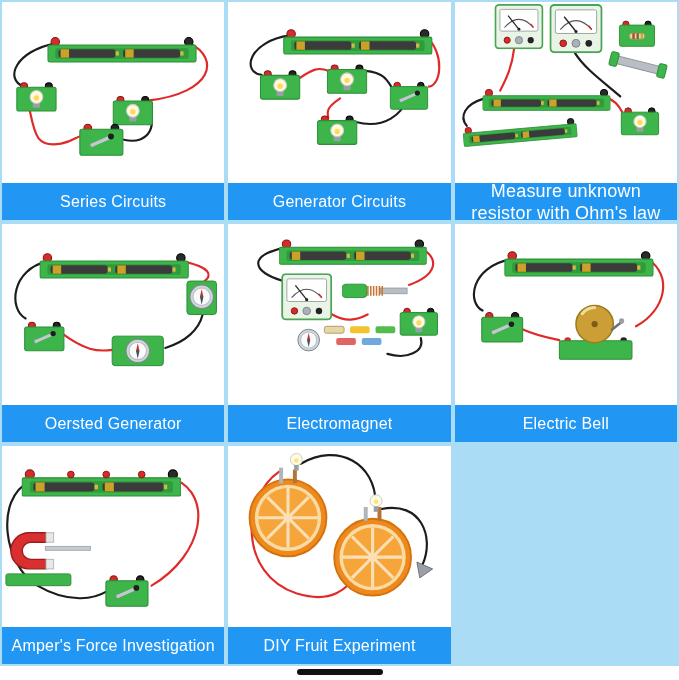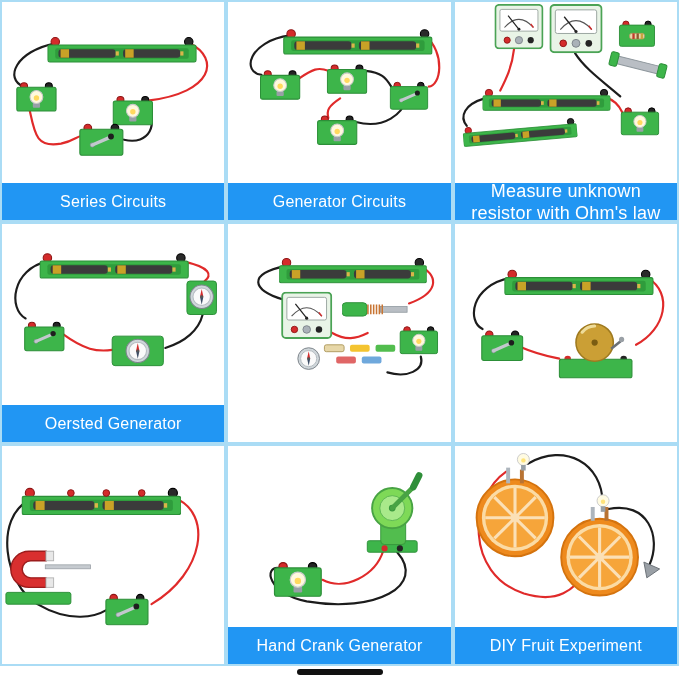--- a/index.html
+++ b/index.html
@@ -246,65 +246,61 @@
           <use href="#sym-emag" x="116" y="56" width="68" height="24"></use>
           <rect x="98" y="104" width="20" height="7" rx="2" fill="#e7d7a8" stroke="#b09c62"></rect>
           <rect x="124" y="104" width="20" height="7" rx="2" fill="#f4c430"></rect>
           <rect x="150" y="104" width="20" height="7" rx="2" fill="#52bd4e"></rect>
           <rect x="110" y="116" width="20" height="7" rx="2" fill="#e06666"></rect>
           <rect x="136" y="116" width="20" height="7" rx="2" fill="#6fa8dc"></rect>
           <use href="#sym-compass" x="70" y="106" width="24" height="24"></use>
           <use href="#sym-bulb-board" x="174" y="82" width="40" height="32"></use>
         </svg>
       </div>
+      <div class="banner">
+        <span>Electromagnet</span>
+      </div>
     </div>
 
     <div class="cell">
       <div class="art">
         <svg viewBox="0 0 226 184" preserveAspectRatio="xMidYMid meet">
           <path class="wire wk" d="M56,36 C16,44 12,80 28,88"></path>
           <path class="wire wr" d="M196,36 C222,52 214,88 184,104"></path>
           <path class="wire wr" d="M66,106 C84,114 96,116 106,118"></path>
           <use href="#sym-battery" x="50" y="26" width="152" height="28"></use>
           <use href="#sym-bell" x="104" y="74" width="78" height="66"></use>
           <use href="#sym-switch-board" x="26" y="86" width="44" height="35"></use>
         </svg>
+      </div>
+      <div class="banner">
+        <span>Electric Bell</span>
       </div>
     </div>
 
     <div class="cell">
       <div class="art">
         <svg viewBox="0 0 226 184" preserveAspectRatio="xMidYMid meet">
           <path class="wire wk" d="M28,36 C-8,54 2,122 36,142 C70,162 96,154 106,148"></path>
           <path class="wire wr" d="M176,34 C214,50 206,110 152,142"></path>
           <use href="#sym-battery" x="20" y="22" width="162" height="30"></use>
           <circle cx="70" cy="29" r="3.4" fill="#d42b2b" stroke="#8f1515"></circle>
           <circle cx="106" cy="29" r="3.4" fill="#d42b2b" stroke="#8f1515"></circle>
           <circle cx="142" cy="29" r="3.4" fill="#d42b2b" stroke="#8f1515"></circle>
           <rect x="44" y="102" width="46" height="4" fill="#c6cbd0" stroke="#9aa0a6" stroke-width="0.8"></rect>
           <use href="#sym-magnet" x="8" y="84" width="58" height="47"></use>
           <rect x="4" y="130" width="66" height="12" rx="2" fill="#3db54a" stroke="#2c8f38"></rect>
           <use href="#sym-switch-board" x="104" y="128" width="46" height="36"></use>
         </svg>
       </div>
-    </div>
-
-    <div class="cell">
-      <div class="art">
-        <svg viewBox="0 0 226 184" preserveAspectRatio="xMidYMid meet">
-          <path class="wire wr" d="M158,106 C150,132 118,148 96,136"></path>
-          <path class="wire wk" d="M172,108 C202,142 150,170 80,158 C40,150 36,122 52,124"></path>
-          <use href="#sym-generator" x="126" y="24" width="78" height="90"></use>
-          <use href="#sym-bulb-board" x="46" y="114" width="50" height="40"></use>
-        </svg>
-      </div>
-      <div class="banner">
-        <span>Hand Crank Generator</span>
-      </div>
-    </div>
+      <div class="banner">
+        <span>Amper's Force Investigation</span>
+      </div>
+    </div>
+
 
     <div class="cell">
       <div class="art">
         <svg viewBox="0 0 226 184" preserveAspectRatio="xMidYMid meet">
           <path class="wire wk" d="M74,18 C112,-4 150,18 150,58"></path>
           <path class="wire wk" d="M156,64 C196,56 210,92 198,120"></path>
           <path class="wire wr" d="M52,26 C14,52 10,130 70,150 C110,162 122,142 138,124"></path>
           <use href="#sym-orange" x="20" y="32" width="82" height="82"></use>
           <use href="#sym-orange" x="106" y="72" width="82" height="82"></use>
           <rect x="52" y="22" width="4" height="16" fill="#adb5bd"></rect>

